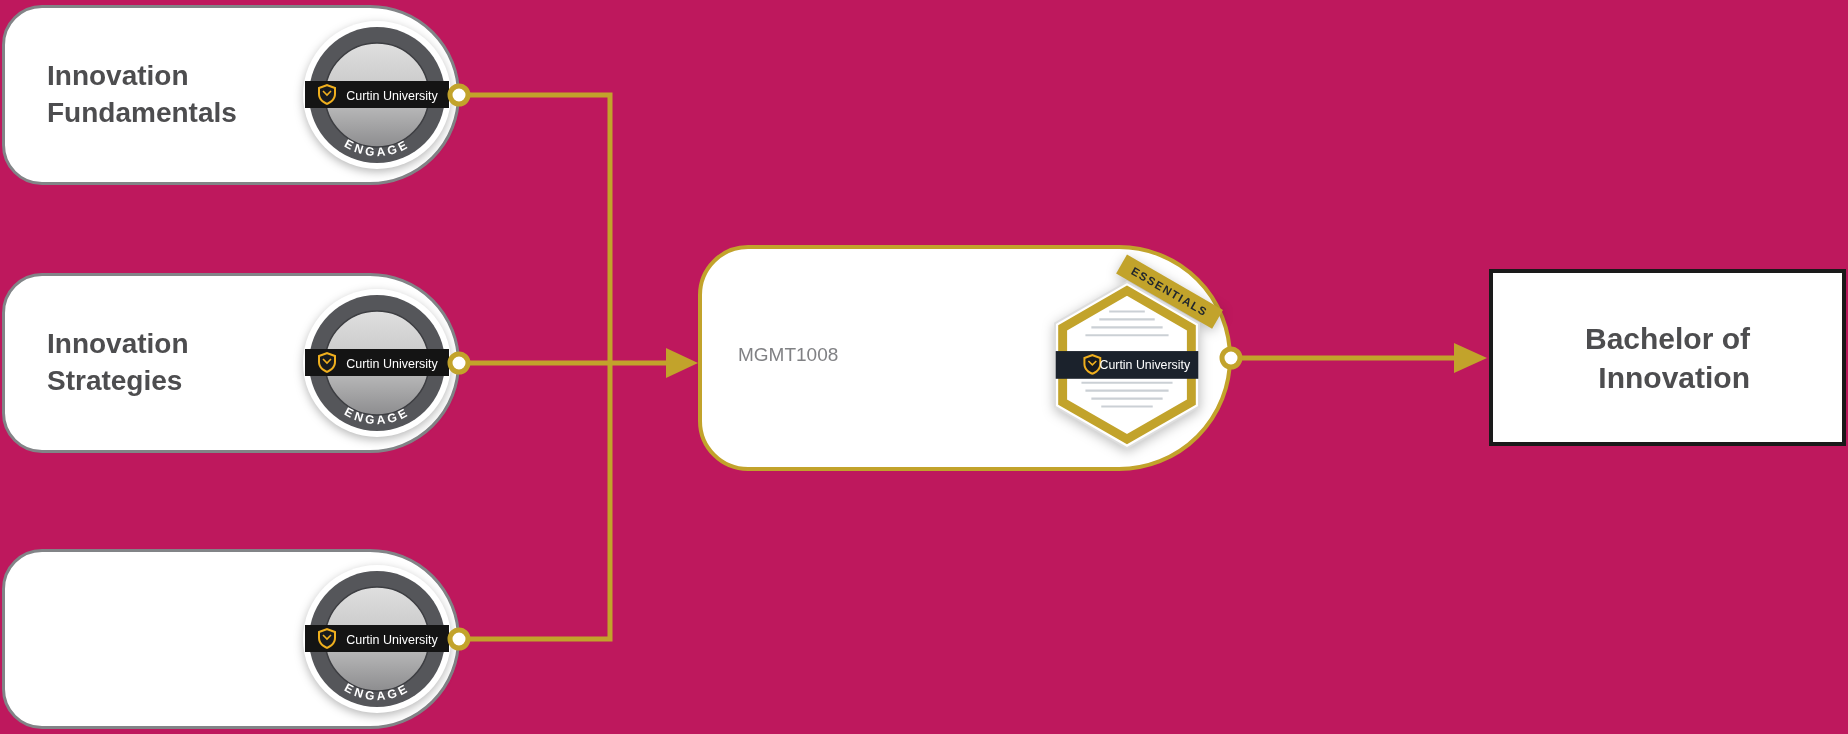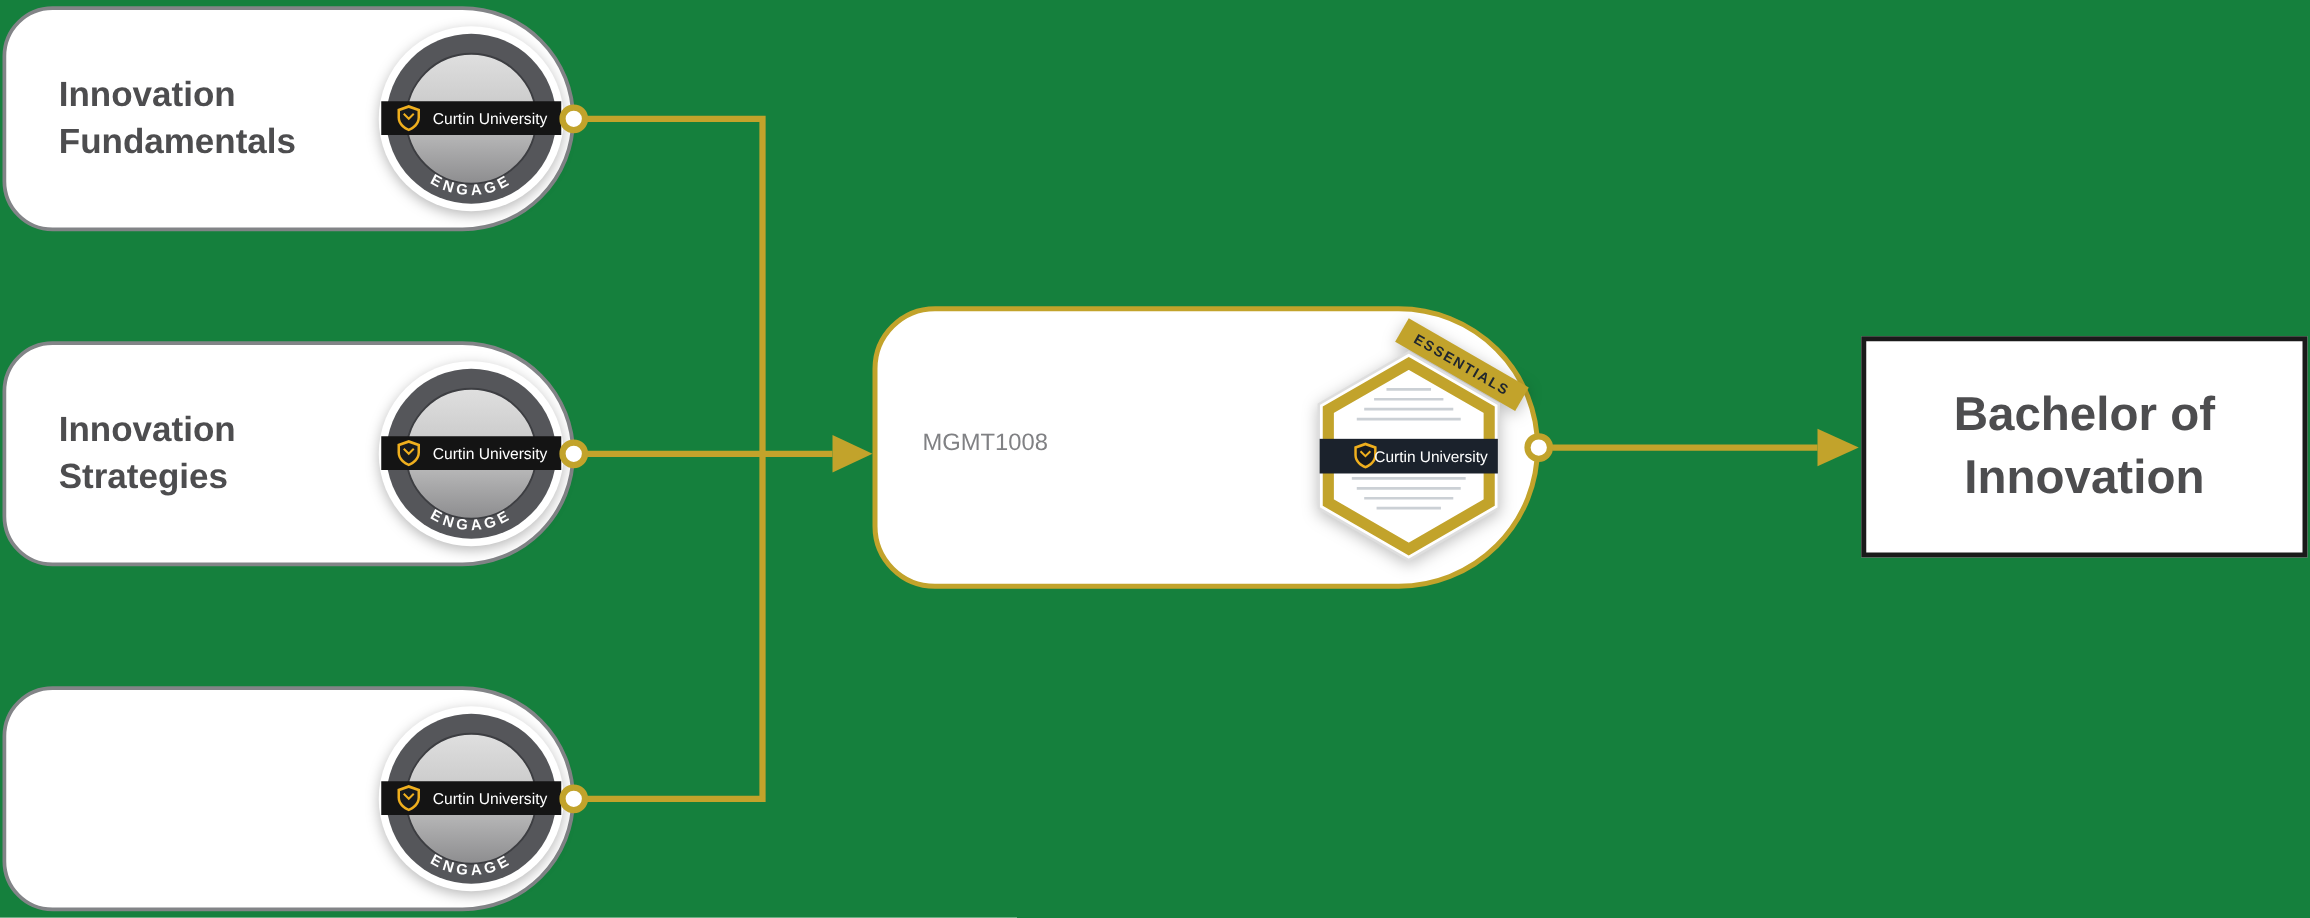--- a/index.html
+++ b/index.html
@@ -6,21 +6,21 @@
     --gold:#C2A32B;
     --border-gray:#828487;
     --text:#4D4D4F;
     --muted:#808184;
     --navy:#1B222C;
     --banner-black:#141414;
     --outcome-border:#1A1A1A;
   }
   *{box-sizing:border-box;}
   body{margin:0;background:#ffffff;font-family:"Liberation Sans",sans-serif;}
-  .canvas{position:relative;width:1848px;height:734px;background:#15803d;overflow:hidden;}
+  .canvas{position:relative;width:1848px;height:734px;background:#be185d;overflow:hidden;}
 
   
   .connectors{position:absolute;left:0;top:0;z-index:5;pointer-events:none;}
   .line{fill:none;stroke:var(--gold);stroke-width:5;}
   .donut{fill:#ffffff;stroke:var(--gold);stroke-width:5;}
   .arrowhead{fill:var(--gold);}
   .gold-fill{fill:var(--gold);}
   .gold-stroke{stroke:var(--gold);}
   .navy-fill{fill:var(--navy);}
   .banner-fill{fill:var(--banner-black);}
@@ -44,21 +44,21 @@
   .unit-text{padding-left:36px;}
   .unit-code{font-size:19px;color:var(--muted);margin-bottom:7px;}
   .unit-title{font-size:30px;font-weight:700;color:var(--text);line-height:1.28;white-space:pre-line;}
   .hex-badge{position:absolute;right:2px;top:50%;transform:translateY(-50%);
     width:198px;height:208px;filter:drop-shadow(0 3px 6px rgba(0,0,0,0.25));}
 
   
   .outcome-card{position:absolute;left:1489px;top:269px;width:357px;height:177px;background:#fff;
     border:4px solid var(--outcome-border);display:flex;align-items:center;justify-content:center;
     text-align:center;z-index:1;}
-  .outcome-title{font-size:38px;font-weight:700;color:var(--text);line-height:1.3;white-space:pre-line;}
+  .outcome-title{font-size:30px;font-weight:700;color:var(--text);line-height:1.3;white-space:pre-line;text-align:right;}
 
   svg text{font-family:"Liberation Sans",sans-serif;}
 </style>
 </head>
 <body>
 
 <div class="canvas">
 
   <svg class="connectors" width="1848" height="734" viewBox="0 0 1848 734">
     <path class="line" d="M462 95 H610 V639 H462"></path>

